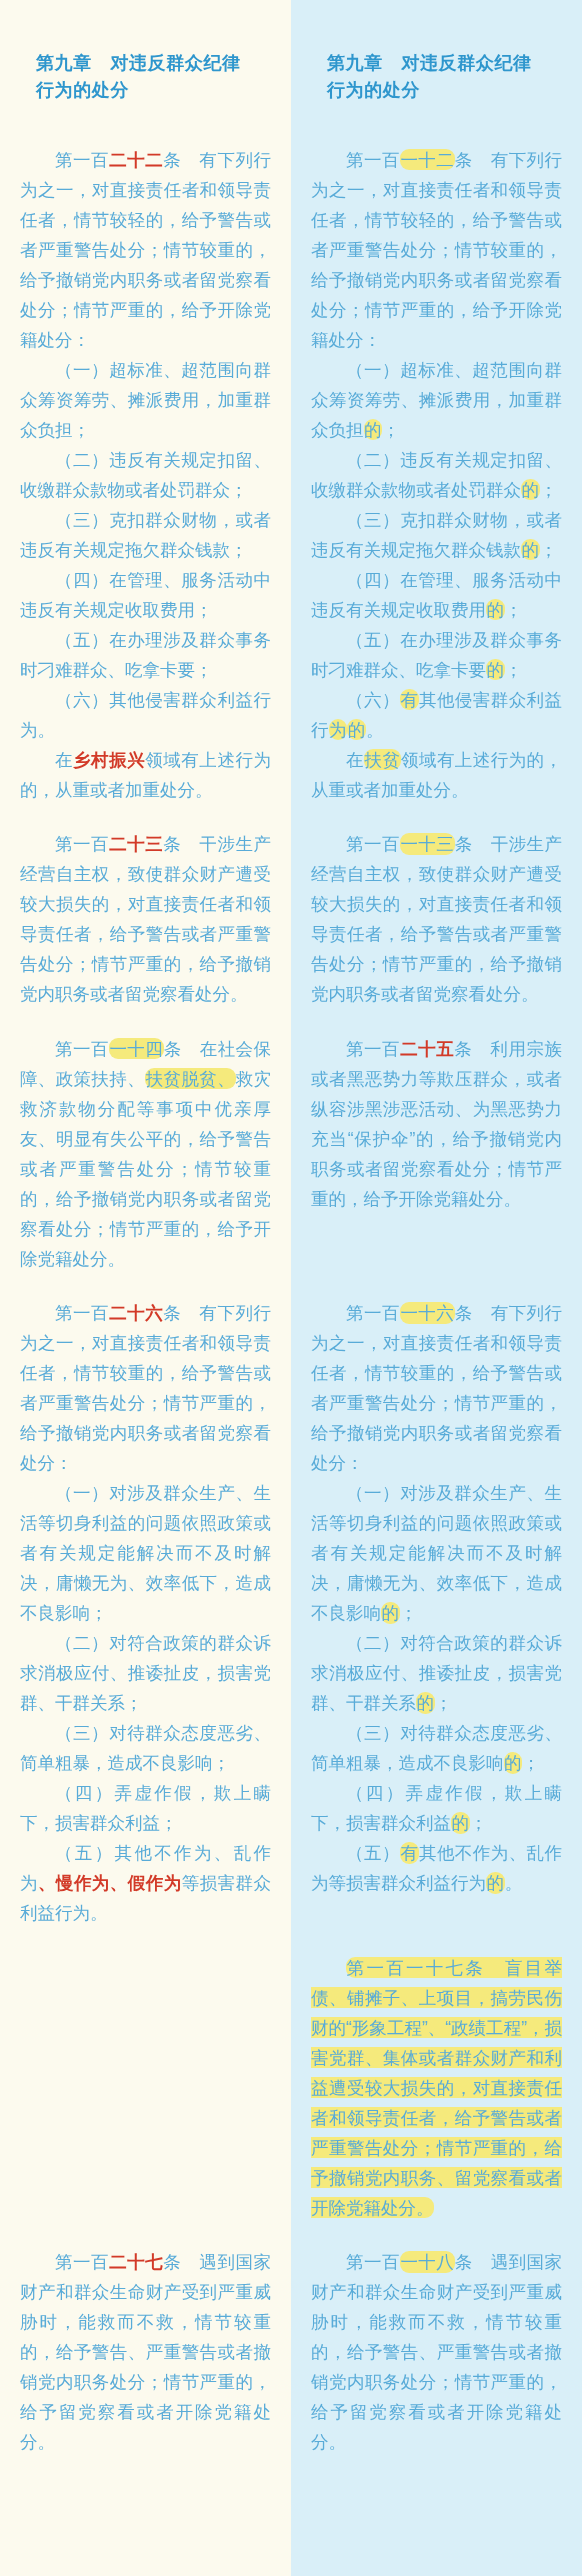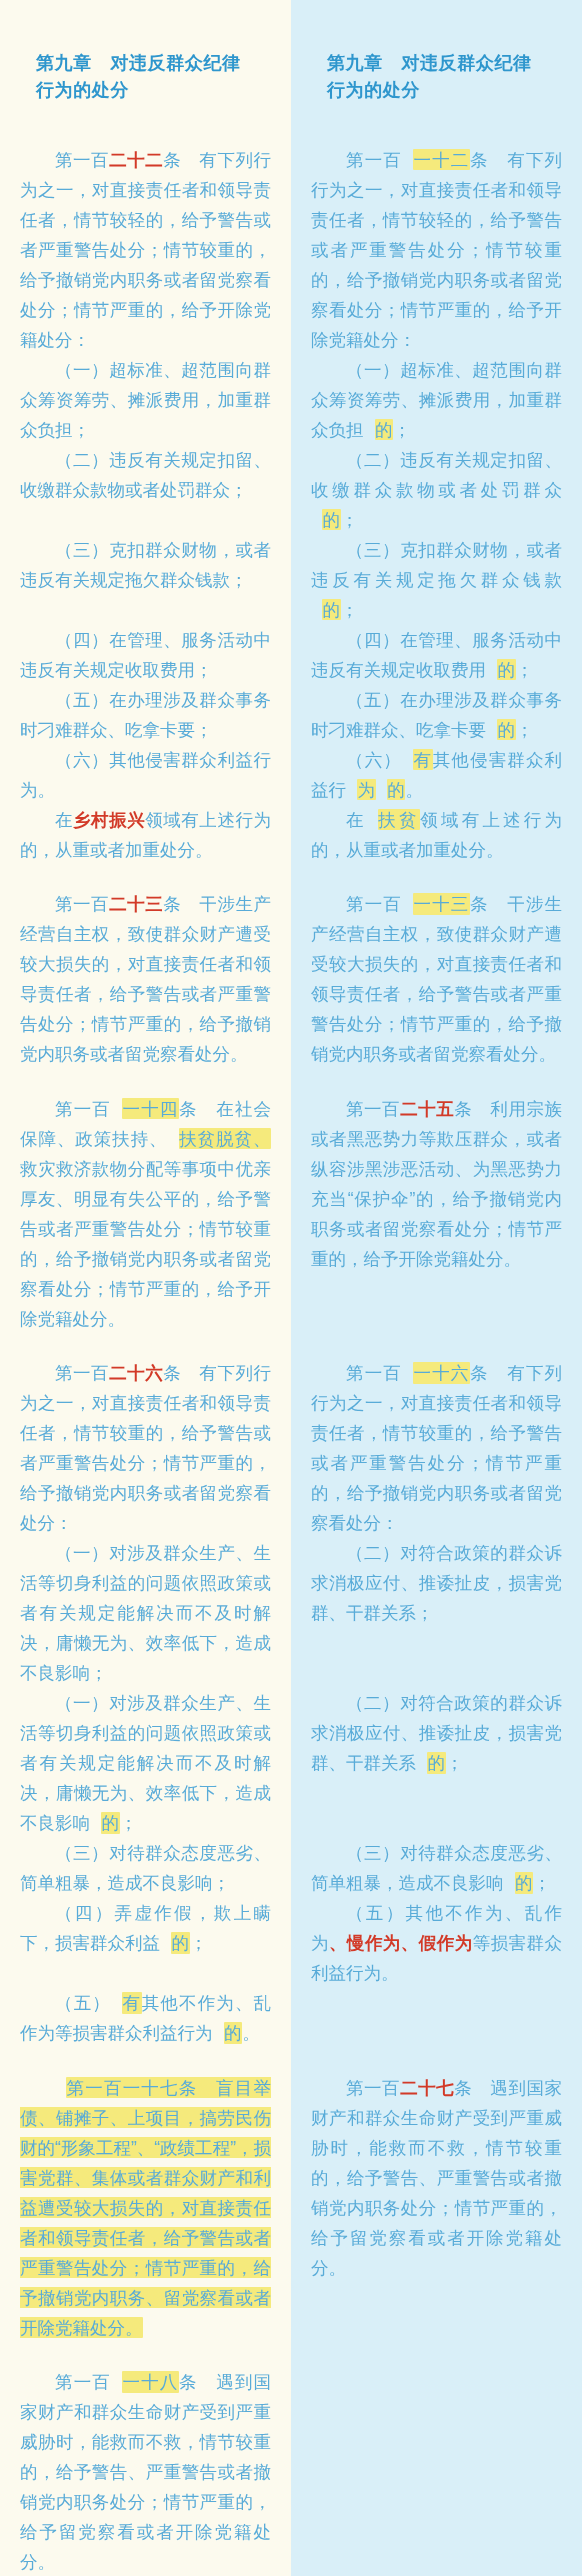--- a/index.html
+++ b/index.html
@@ -22,21 +22,21 @@
   .para{
     margin:0;
     font-size:17.5px;line-height:30px;
     color:#58ABD8;
     text-align:justify;
     text-indent:2em;
   }
   .article{padding-top:24.5px;}
   .flow{padding-top:0;}
   .red{color:#D23A28;font-weight:bold;}
-  .hl{background:#F5EA7C;border-radius:1px;padding:0.6px 0.6px;margin-left:11px;}
+  .hl{background:#F5EA7C;border-radius:9px;padding:0.6px 0.6px;}
 </style>
 </head>
 <body>
 
 <div class="page">
   <div class="titles">
     <h1 class="title">第九章　对违反群众纪律行为的处分</h1>
     <h1 class="title">第九章　对违反群众纪律行为的处分</h1>
   </div>
   <div class="grid">
@@ -103,33 +103,36 @@
       <div class="cell">
         <p class="para article"><span>第一百</span><span class="red">二十六</span><span>条　有下列行为之一，对直接责任者和领导责任者，情节较重的，给予警告或者严重警告处分；情节严重的，给予撤销党内职务或者留党察看处分：</span></p>
       </div>
       <div class="cell">
         <p class="para article"><span>第一百</span><span class="hl">一十六</span><span>条　有下列行为之一，对直接责任者和领导责任者，情节较重的，给予警告或者严重警告处分；情节严重的，给予撤销党内职务或者留党察看处分：</span></p>
       </div>
       <div class="cell">
         <p class="para flow"><span>（一）对涉及群众生产、生活等切身利益的问题依照政策或者有关规定能解决而不及时解决，庸懒无为、效率低下，造成不良影响；</span></p>
       </div>
       <div class="cell">
-        <p class="para flow"><span>（二）对符合政策的群众诉求消极应付、推诿扯皮，损害党群、干群关系；</span></p>
+        <p class="para flow"><span>（一）对涉及群众生产、生活等切身利益的问题依照政策或者有关规定能解决而不及时解决，庸懒无为、效率低下，造成不良影响</span><span class="hl">的</span><span>；</span></p>
       </div>
       <div class="cell">
-        <p class="para flow"><span>（一）对涉及群众生产、生活等切身利益的问题依照政策或者有关规定能解决而不及时解决，庸懒无为、效率低下，造成不良影响</span><span class="hl">的</span><span>；</span></p>
+        <p class="para flow"><span>（二）对符合政策的群众诉求消极应付、推诿扯皮，损害党群、干群关系；</span></p>
       </div>
       <div class="cell">
         <p class="para flow"><span>（二）对符合政策的群众诉求消极应付、推诿扯皮，损害党群、干群关系</span><span class="hl">的</span><span>；</span></p>
       </div>
       <div class="cell">
         <p class="para flow"><span>（三）对待群众态度恶劣、简单粗暴，造成不良影响；</span></p>
       </div>
       <div class="cell">
         <p class="para flow"><span>（三）对待群众态度恶劣、简单粗暴，造成不良影响</span><span class="hl">的</span><span>；</span></p>
+      </div>
+      <div class="cell">
+        <p class="para flow"><span>（四）弄虚作假，欺上瞒下，损害群众利益；</span></p>
       </div>
       <div class="cell">
         <p class="para flow"><span>（四）弄虚作假，欺上瞒下，损害群众利益</span><span class="hl">的</span><span>；</span></p>
       </div>
       <div class="cell">
         <p class="para flow"><span>（五）其他不作为、乱作为</span><span class="red">、慢作为、假作为</span><span>等损害群众利益行为。</span></p>
       </div>
       <div class="cell">
         <p class="para flow"><span>（五）</span><span class="hl">有</span><span>其他不作为、乱作为等损害群众利益行为</span><span class="hl">的</span><span>。</span></p>
       </div>

